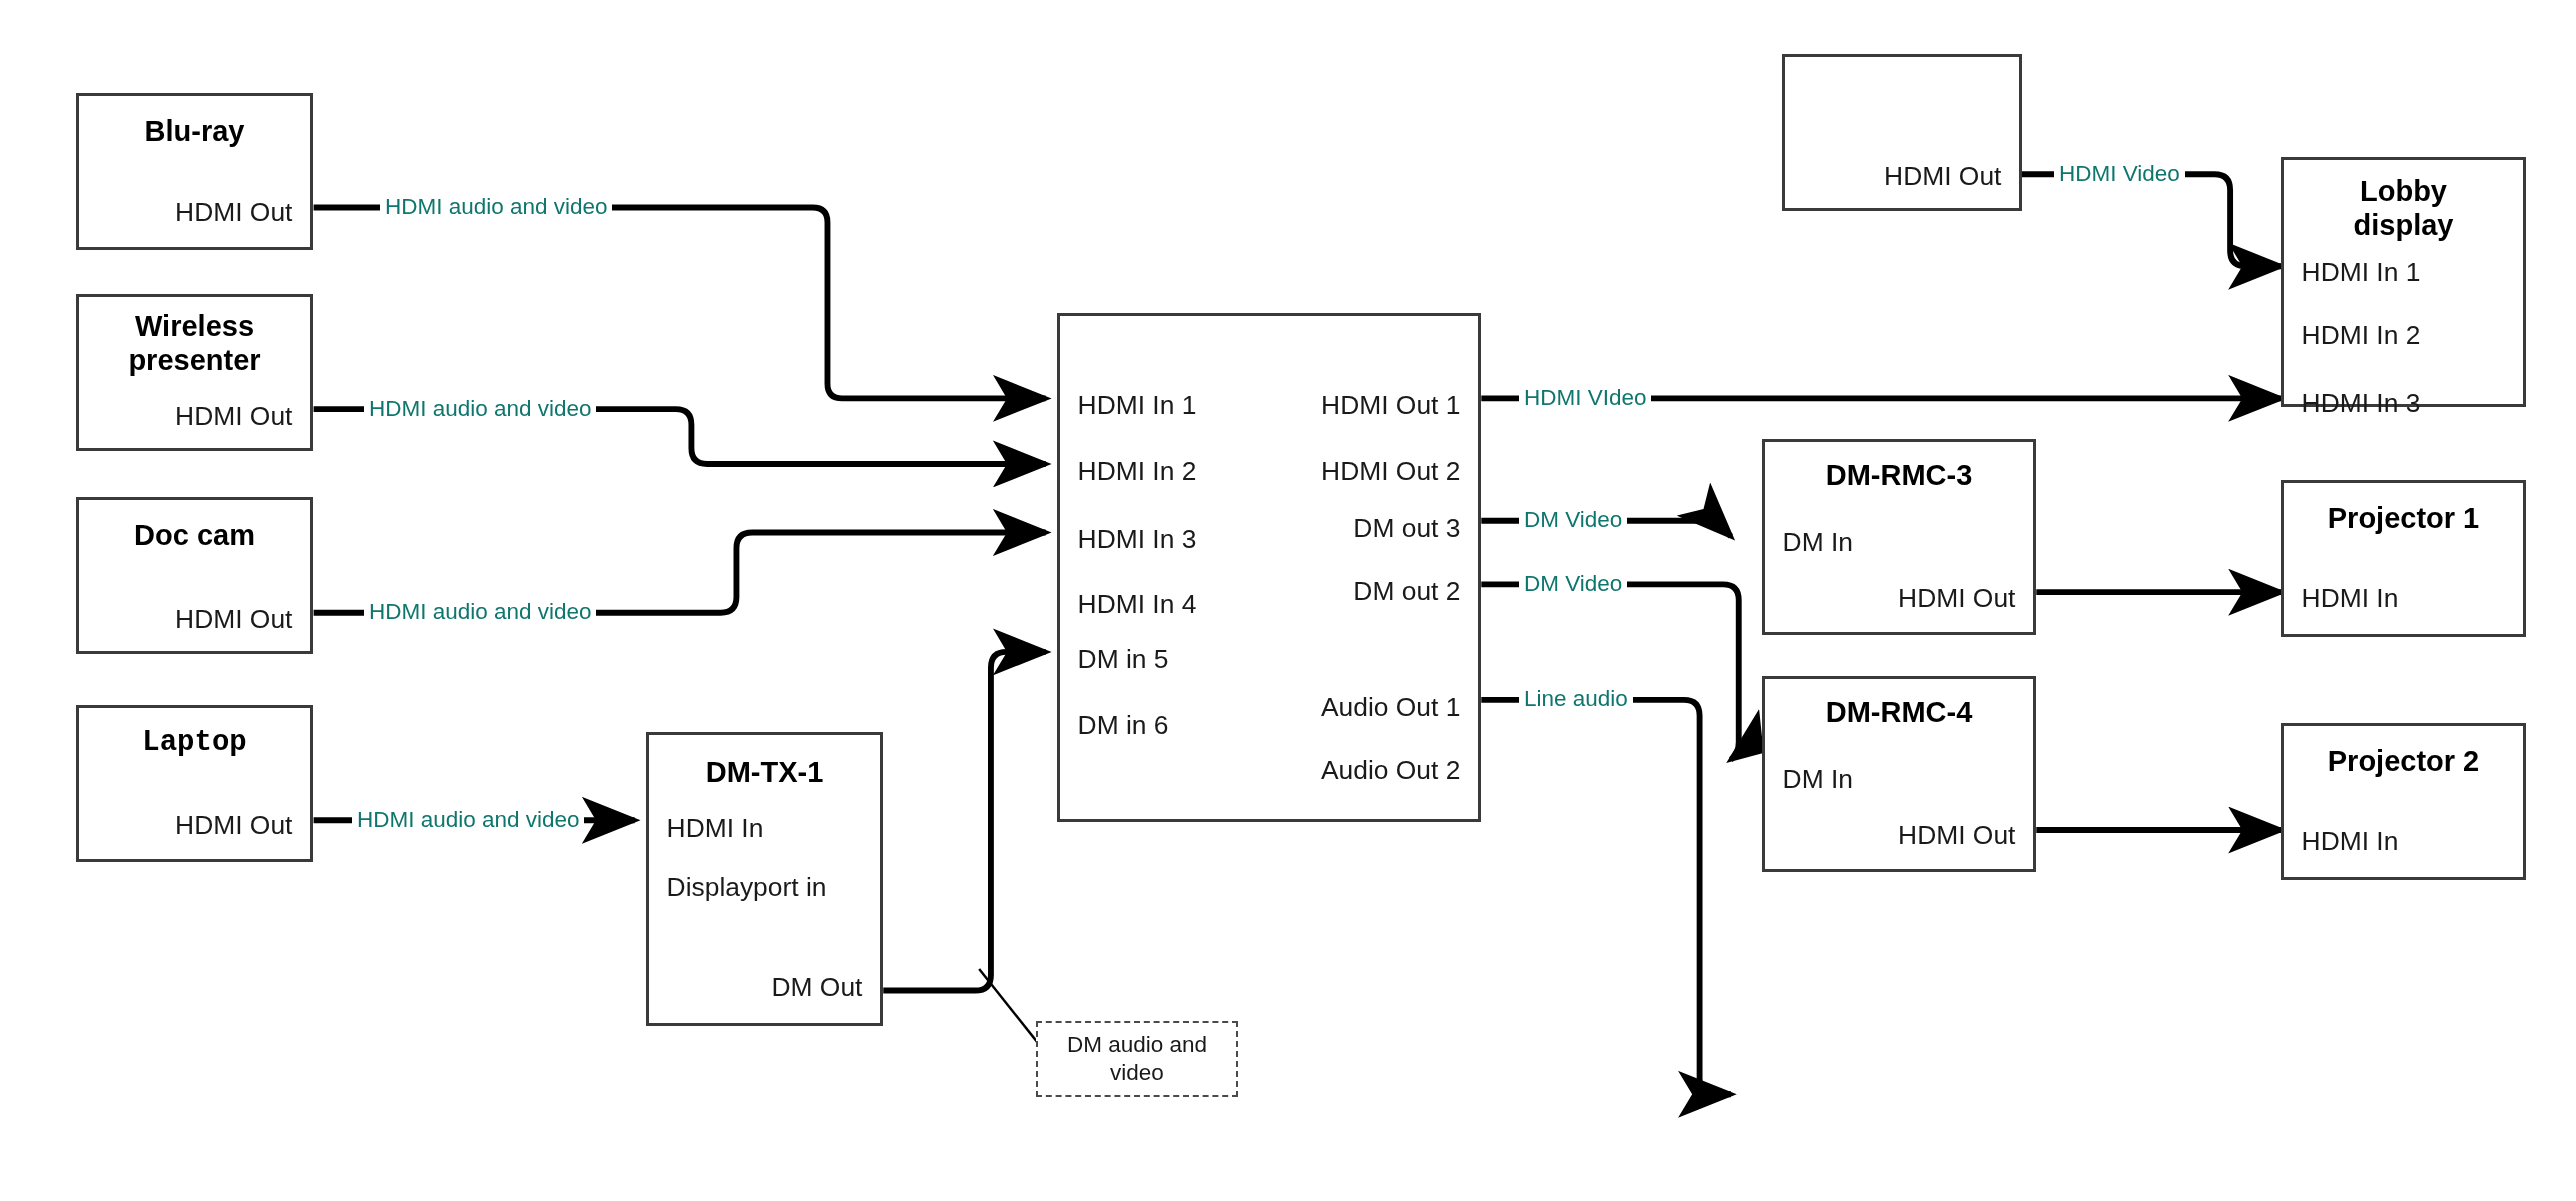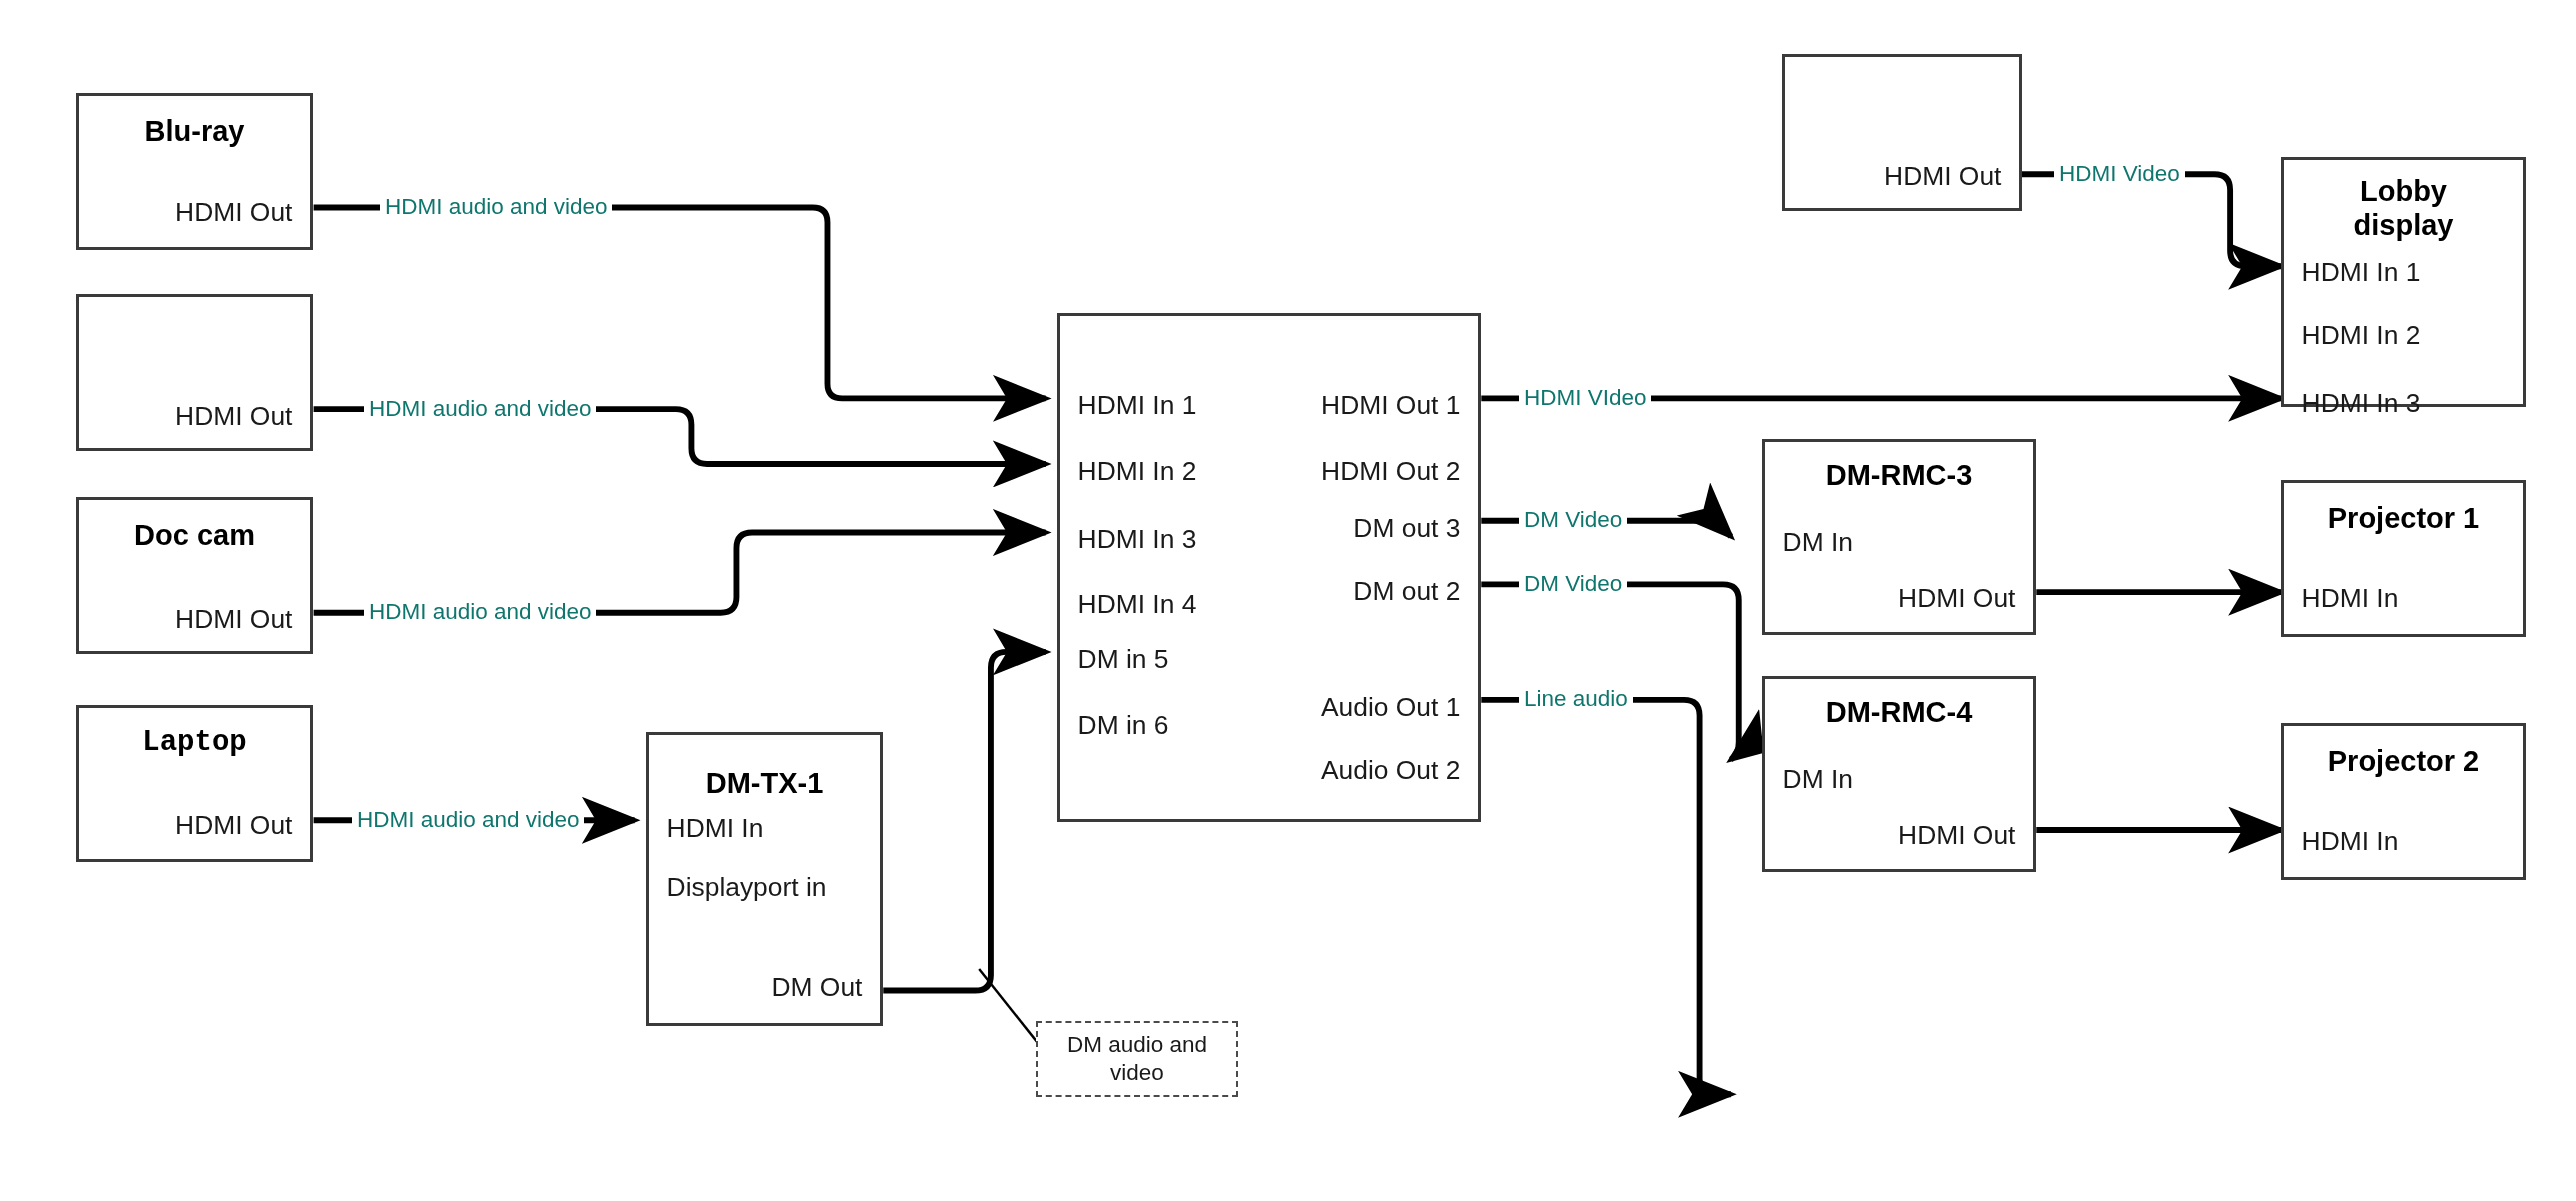--- a/index.html
+++ b/index.html
@@ -115,35 +115,37 @@
 
     <path d="M1000,990 L1062,1068" fill="none" stroke="#000000" stroke-width="2.5"></path>
   </svg>
 
   <div class="node" style="left:76px; top:93px; width:237px; height:157px;">
     <div class="title" style="margin-top:17.6px;">Blu-ray</div>
     <div class="port right" style="top:103px;">HDMI Out</div>
   </div>
 
   <div class="node" style="left:76px; top:294px; width:237px; height:157px;">
+    <div class="title" style="margin-top:11.7px;">Wireless
+presenter</div>
     <div class="port right" style="top:106px;">HDMI Out</div>
   </div>
 
   <div class="node" style="left:76px; top:497px; width:237px; height:157px;">
     <div class="title" style="margin-top:17.6px;">Doc cam</div>
     <div class="port right" style="top:106px;">HDMI Out</div>
   </div>
 
   <div class="node" style="left:76px; top:705px; width:237px; height:157px;">
     <div class="title" style="margin-top:17.6px;font-family:Liberation Mono, monospace;">Laptop</div>
     <div class="port right" style="top:104px;">HDMI Out</div>
   </div>
 
   <div class="node" style="left:646px; top:732px; width:237px; height:294px;">
-    <div class="title" style="margin-top:31px;">DM-TX-1</div>
+    <div class="title" style="margin-top:20px;">DM-TX-1</div>
     <div class="port left" style="top:80px;">HDMI In</div>
     <div class="port left" style="top:139px;">Displayport in</div>
     <div class="port right" style="top:239px;">DM Out</div>
   </div>
 
   <div class="node" style="left:1057px; top:313px; width:424px; height:509px;">
     <div class="port left" style="top:76px;">HDMI In 1</div>
     <div class="port left" style="top:142px;">HDMI In 2</div>
     <div class="port left" style="top:210px;">HDMI In 3</div>
     <div class="port left" style="top:275px;">HDMI In 4</div>

